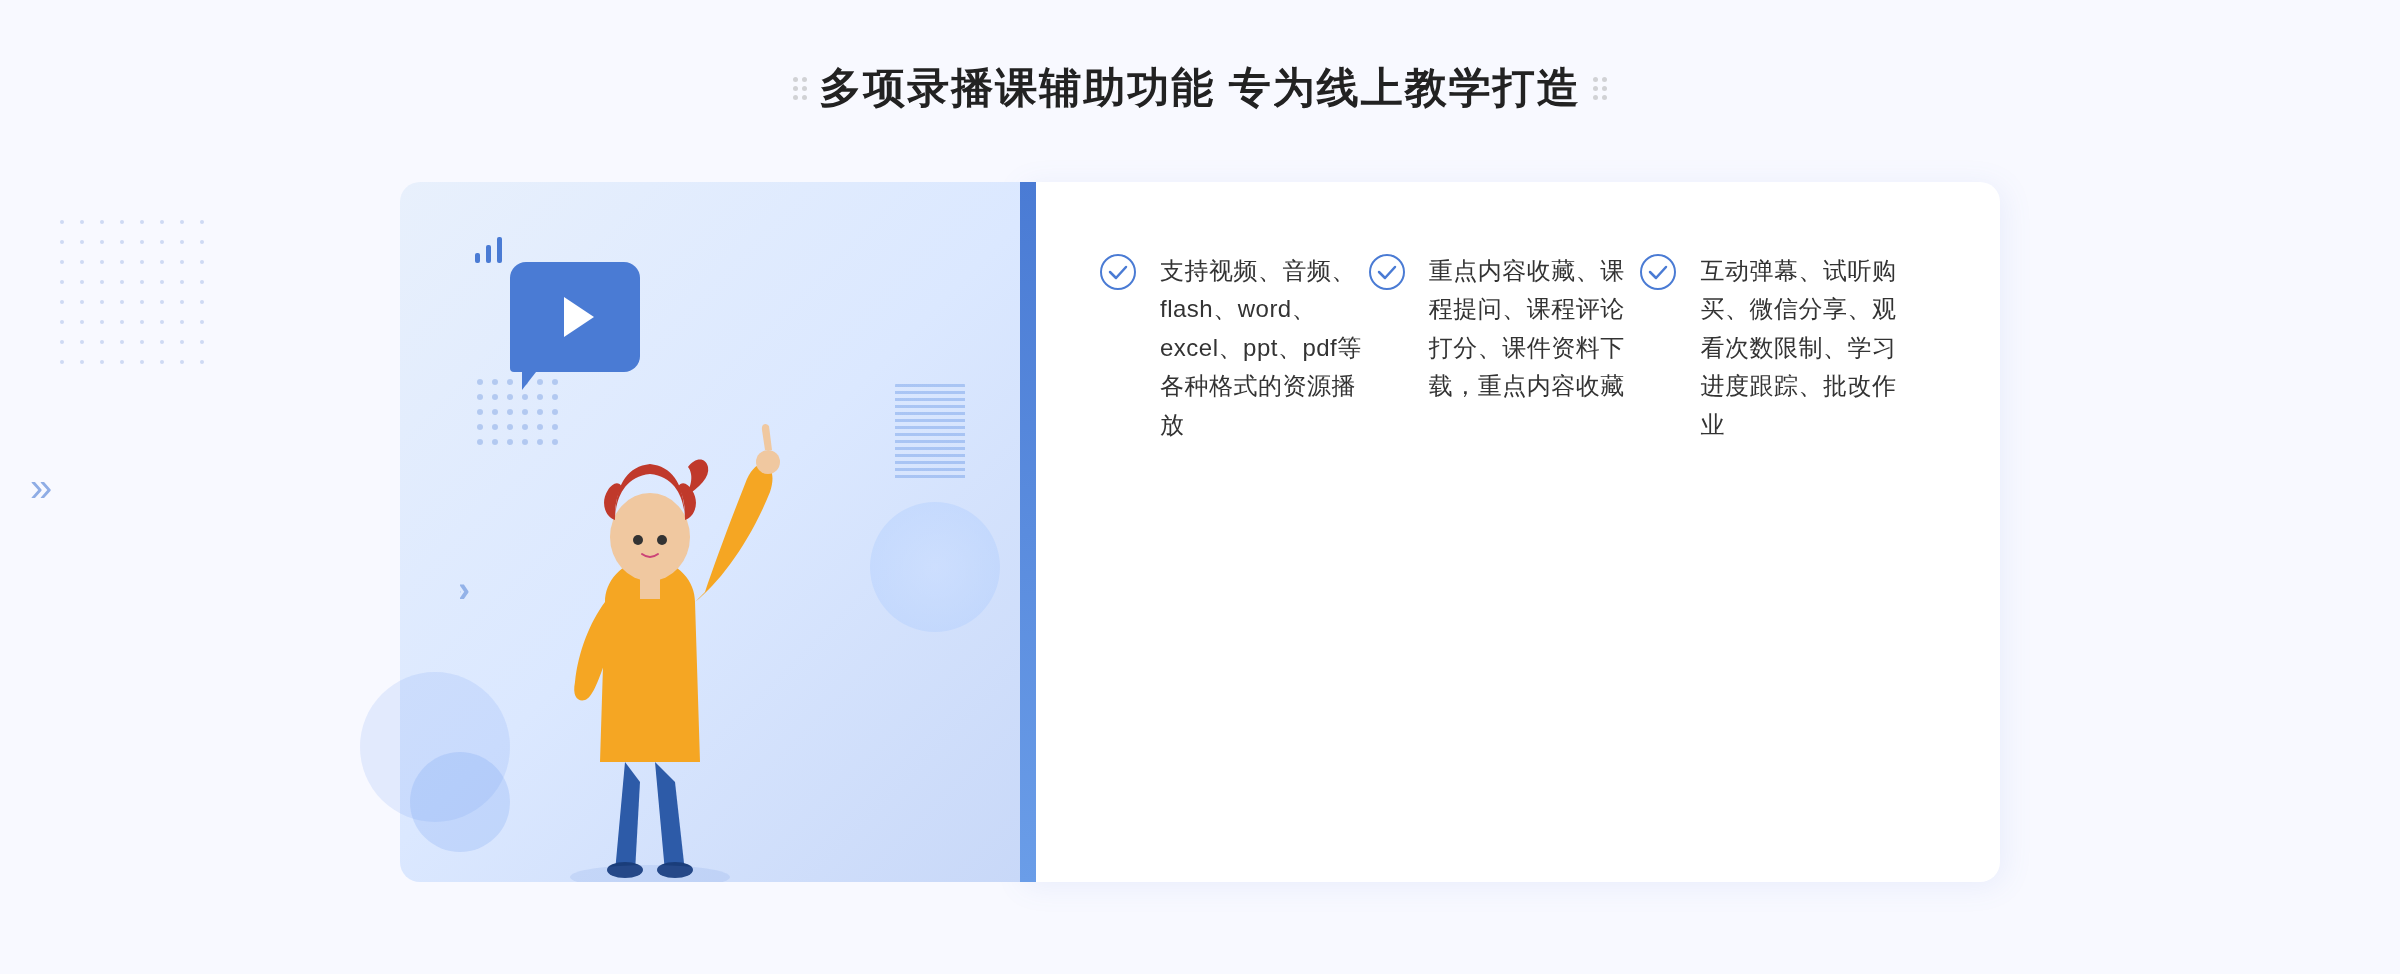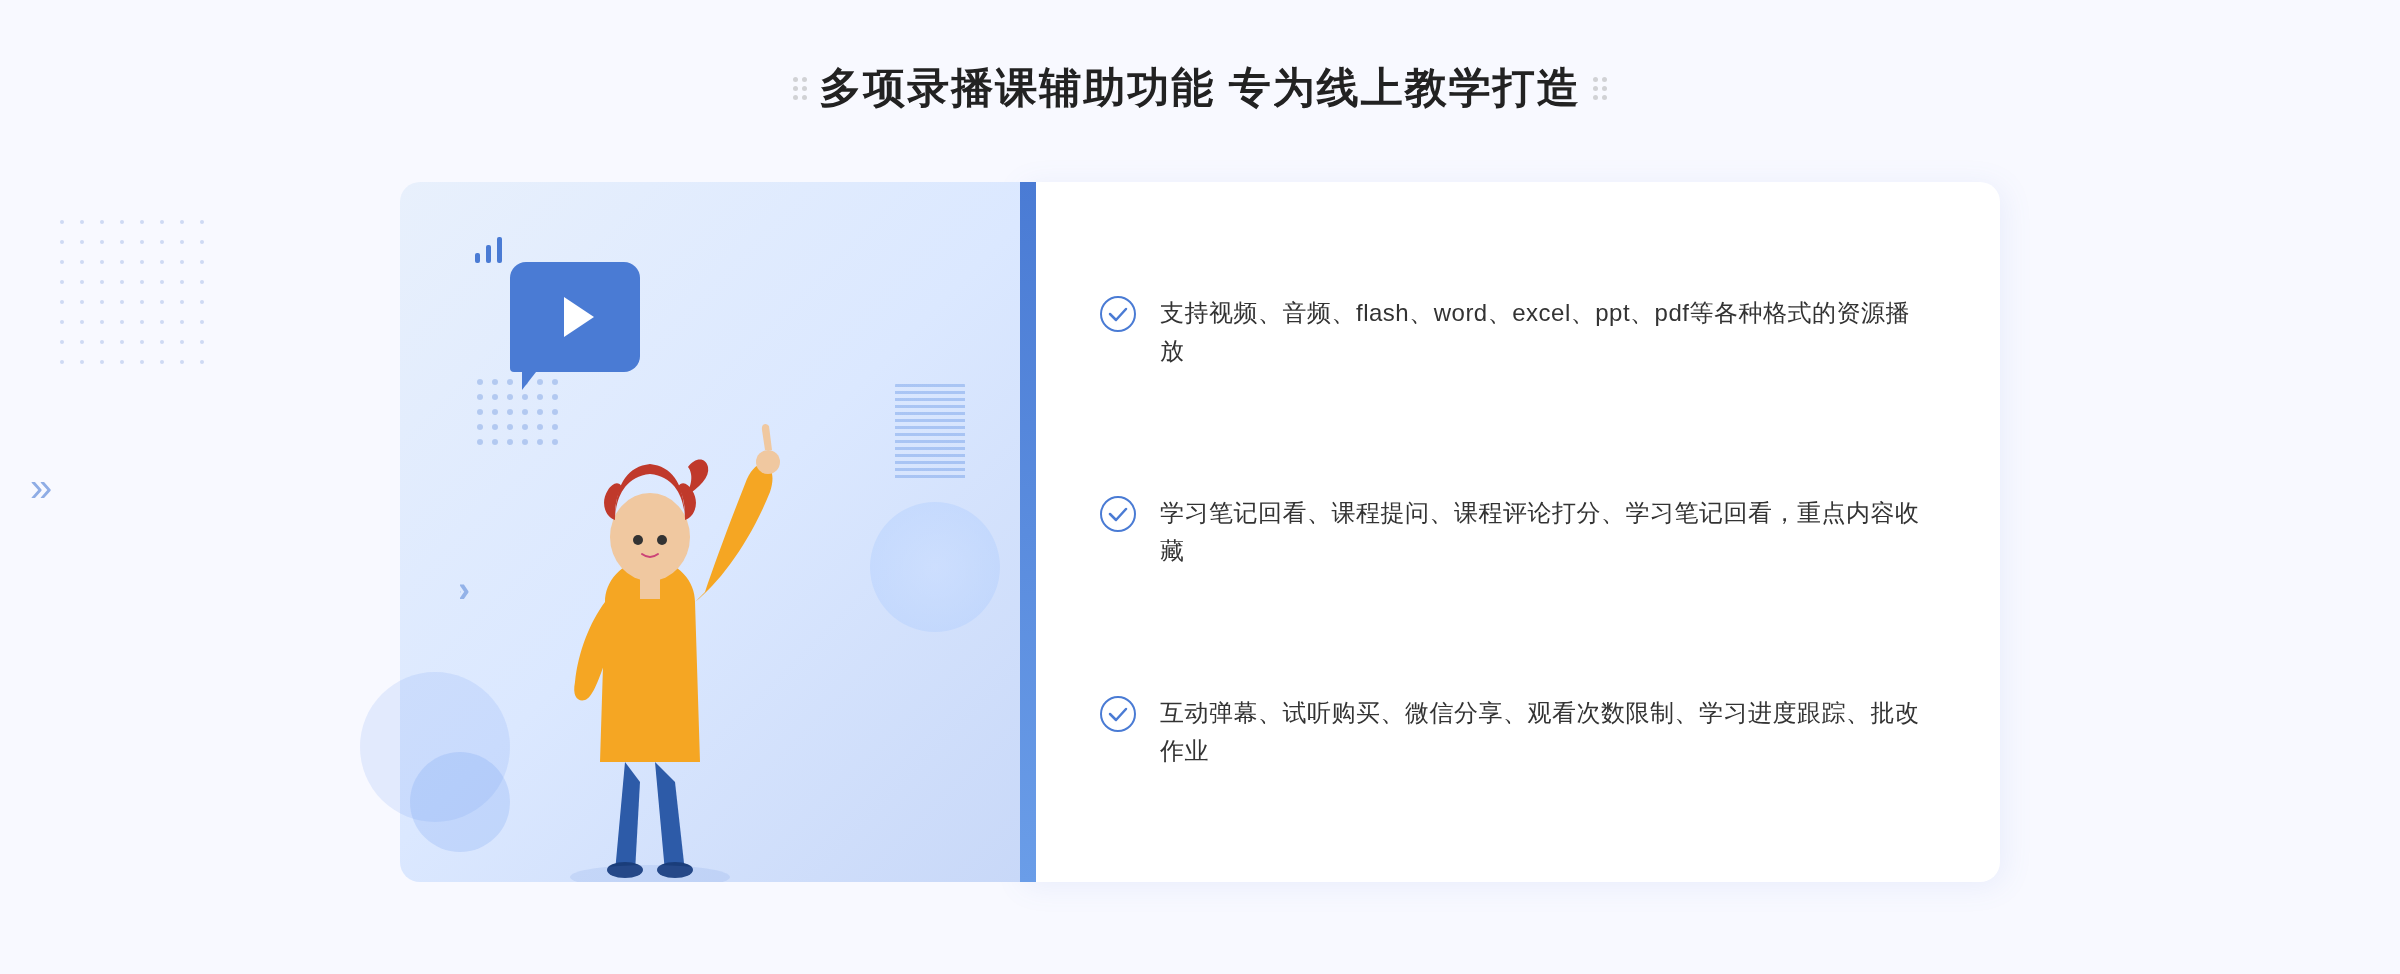--- a/index.html
+++ b/index.html
@@ -199,21 +199,21 @@
       height: 580px;
     }
 
     
     .features-panel {
       flex: 1;
       background: white;
       border-radius: 0 20px 20px 0;
       padding: 50px 80px;
       display: flex;
-      flex-direction: column;
+      flex-direction: row;
       justify-content: space-around;
       box-shadow: 4px 4px 30px rgba(100, 130, 220, 0.1);
     }
 
     .feature-item {
       display: flex;
       align-items: flex-start;
       gap: 24px;
       padding: 20px 0;
     }
@@ -504,21 +504,21 @@
       </div>
 
 
       <div class="feature-item">
         <div class="check-icon">
           <svg viewBox="0 0 36 36" xmlns="http://www.w3.org/2000/svg">
             <circle cx="18" cy="18" r="17" fill="none" stroke="#4a7bd4" stroke-width="2"></circle>
             <polyline points="10,18 16,24 26,13" fill="none" stroke="#4a7bd4" stroke-width="2.5" stroke-linecap="round" stroke-linejoin="round"></polyline>
           </svg>
         </div>
-        <span class="feature-text">学习笔记回看、课程提问、课程评论打分、学习笔记回看，重点内容收藏</span>
+        <span class="feature-text">重点内容收藏、课程提问、课程评论打分、课件资料下载，重点内容收藏</span>
       </div>
 
       <div class="feature-item">
         <div class="check-icon">
           <svg viewBox="0 0 36 36" xmlns="http://www.w3.org/2000/svg">
             <circle cx="18" cy="18" r="17" fill="none" stroke="#4a7bd4" stroke-width="2"></circle>
             <polyline points="10,18 16,24 26,13" fill="none" stroke="#4a7bd4" stroke-width="2.5" stroke-linecap="round" stroke-linejoin="round"></polyline>
           </svg>
         </div>
         <span class="feature-text">互动弹幕、试听购买、微信分享、观看次数限制、学习进度跟踪、批改作业</span>

